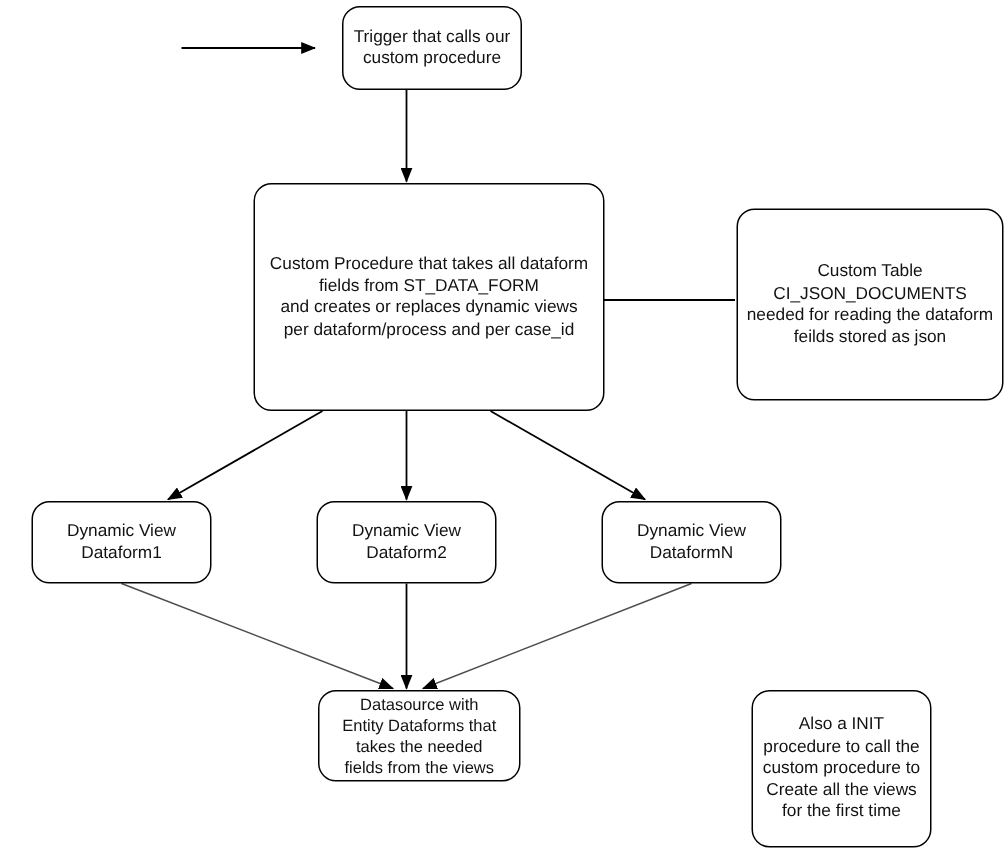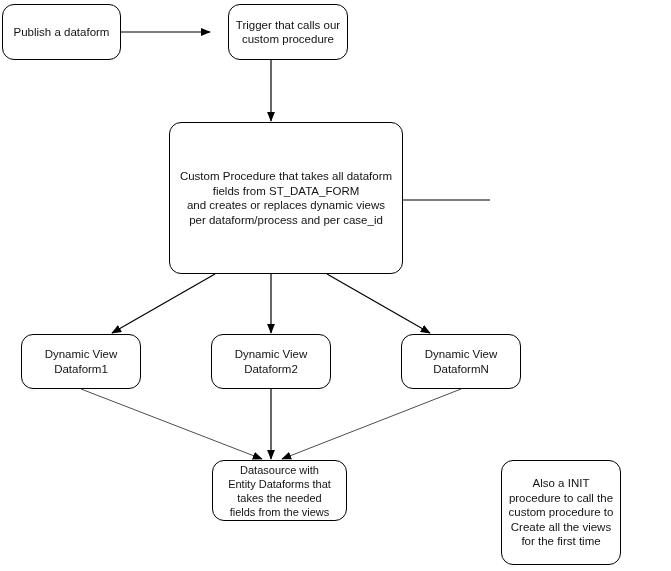--- a/index.html
+++ b/index.html
@@ -79,36 +79,39 @@
 
     <line x1="327" y1="274" x2="430" y2="333" stroke="#000000" stroke-width="1.2" marker-end="url(#arrow)"></line>
 
     <line x1="81" y1="389" x2="262" y2="459" stroke="#4d4d4d" stroke-width="1" marker-end="url(#arrow)"></line>
 
     <line x1="271" y1="389" x2="271" y2="459" stroke="#000000" stroke-width="1.2" marker-end="url(#arrow)"></line>
 
     <line x1="461" y1="389" x2="282" y2="459" stroke="#4d4d4d" stroke-width="1" marker-end="url(#arrow)"></line>
   </svg>
 
-  <div class="node" id="node-publish">
-    <span class="label">Publish a dataform</span>
-  </div>
 
   <div class="node" id="node-trigger">
     <span class="label">Trigger that calls our
 custom procedure</span>
   </div>
 
   <div class="node" id="node-procedure">
     <span class="label">Custom Procedure that takes all dataform
 fields from ST_DATA_FORM
 and creates or replaces dynamic views
 per dataform/process and per case_id</span>
   </div>
 
+  <div class="node" id="node-custom-table">
+    <span class="label">Custom Table
+CI_JSON_DOCUMENTS
+needed for reading the dataform
+feilds stored as json</span>
+  </div>
 
   <div class="node" id="node-view-1">
     <span class="label">Dynamic View
 Dataform1</span>
   </div>
 
   <div class="node" id="node-view-2">
     <span class="label">Dynamic View
 Dataform2</span>
   </div>

